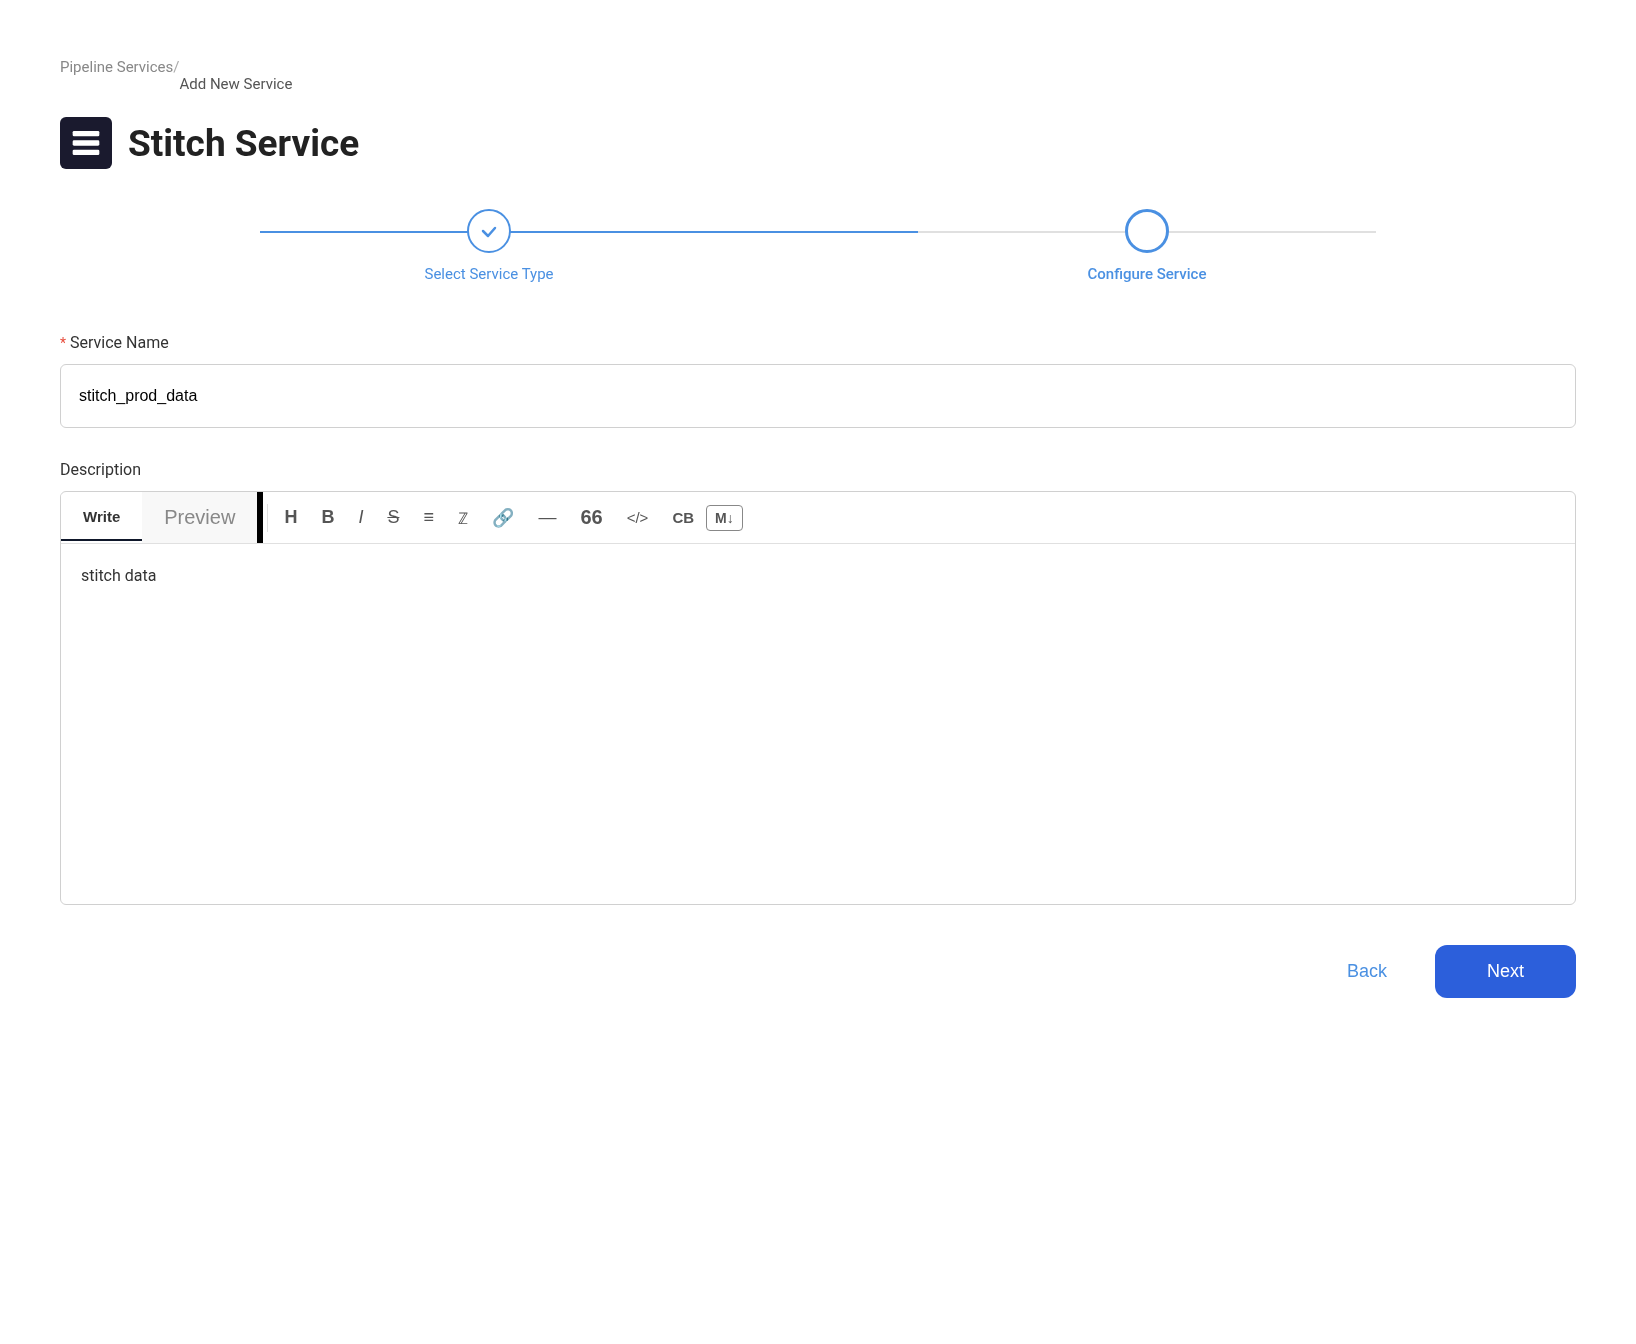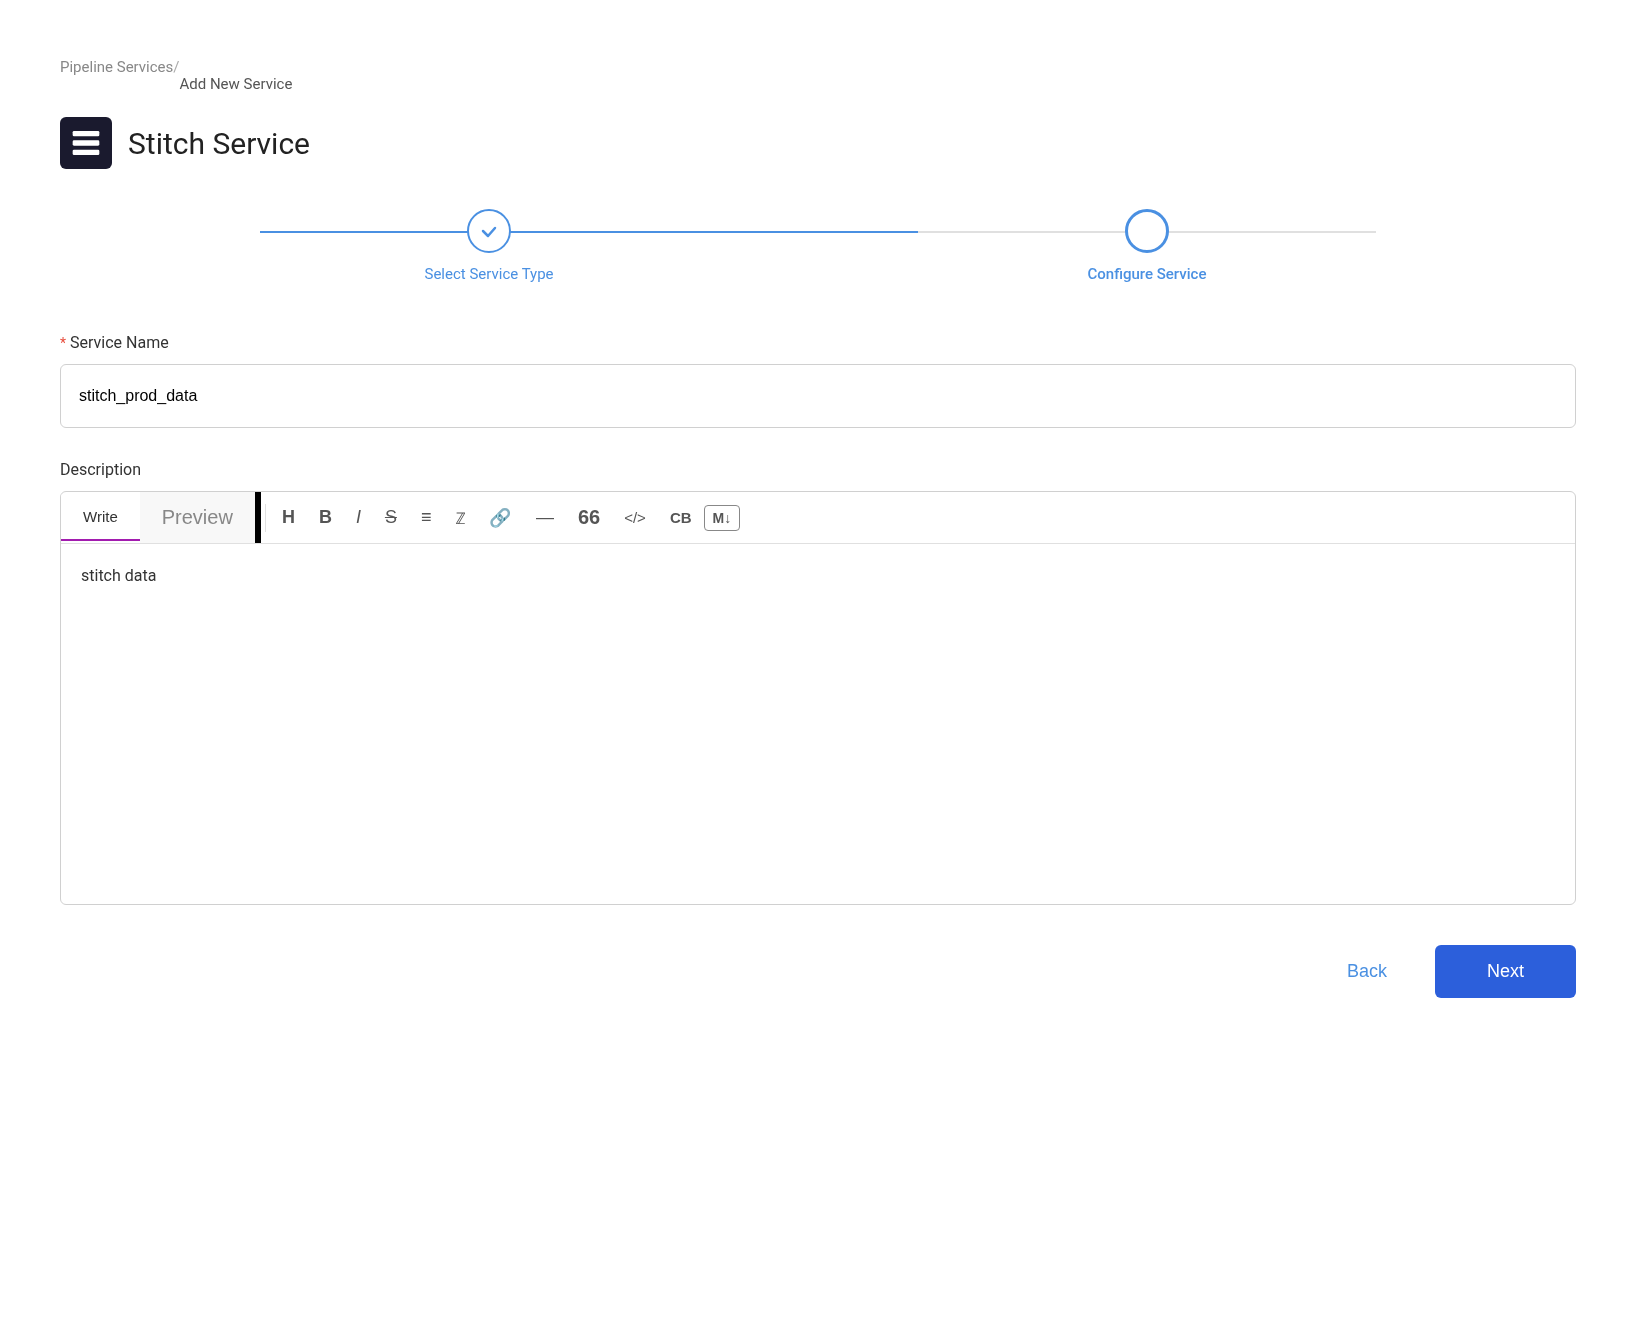--- a/index.html
+++ b/index.html
@@ -34,22 +34,22 @@
       width: 52px;
       height: 52px;
       background: #1a1a2e;
       border-radius: 6px;
       display: flex;
       align-items: center;
       justify-content: center;
     }
     .service-icon svg { width: 32px; height: 32px; fill: #fff; }
     .page-title {
-      font-size: 30px;
-      font-weight: 400;
+      font-size: 37px;
+      font-weight: 700;
       color: #222;
     }
 
     
     .stepper {
       display: flex;
       align-items: flex-start;
       justify-content: center;
       margin-bottom: 50px;
       position: relative;
@@ -150,25 +150,25 @@
     .editor-toolbar {
       display: flex;
       align-items: center;
       gap: 0;
       border-bottom: 1px solid #e0e0e0;
       padding: 0;
     }
     .tab-write {
       padding: 14px 22px;
       font-size: 15px;
-      font-weight: 400;
+      font-weight: 700;
       color: #333;
       background: #fff;
       border: none;
-      border-bottom: 2px solid #a21caf;
+      border-bottom: 2px solid #0f172a;
       cursor: pointer;
     }
     .tab-preview {
       padding: 14px 22px;
       font-size: 20px;
       color: #888;
       background: #f8f8f8;
       border: none;
       border-right: 6px solid #000000;
       cursor: pointer;
@@ -227,21 +227,21 @@
       color: #4a90e2;
       font-size: 18px;
       font-weight: 500;
       cursor: pointer;
       padding: 16px 28px;
     }
     .btn-next {
       background: #2c5fdb;
       color: #fff;
       border: none;
-      border-radius: 6px;
+      border-radius: 12px;
       font-size: 18px;
       font-weight: 500;
       padding: 16px 52px;
       cursor: pointer;
     }
   </style>
 </head>
 <body>
 
 <div class="breadcrumb">

